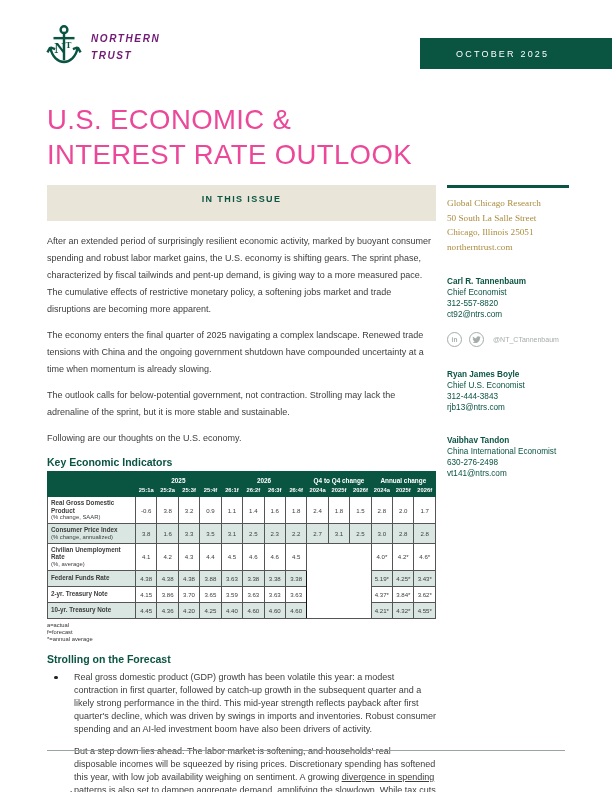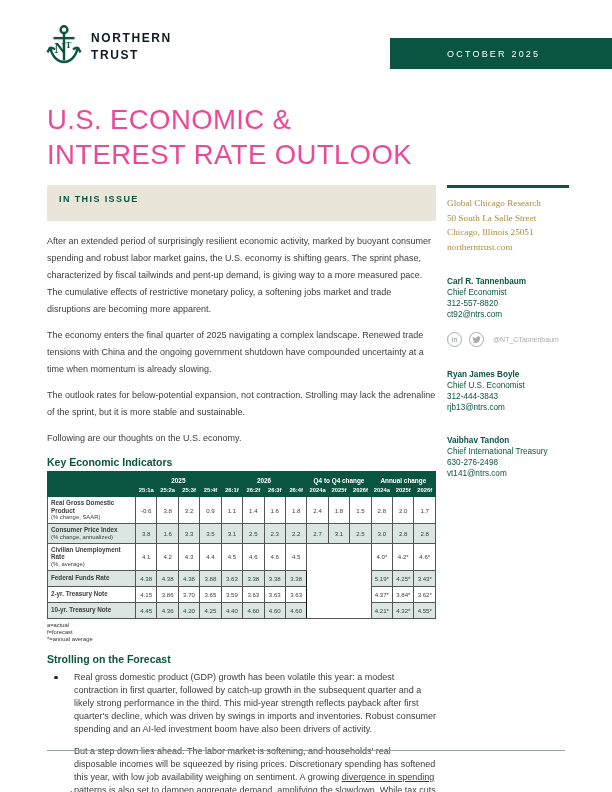--- a/index.html
+++ b/index.html
@@ -4,33 +4,33 @@
 <style>
   * { margin:0; padding:0; box-sizing:border-box; }
   html,body { background:#888; }
   .page {
     position:relative; width:612px; height:792px; background:#ffffff;
     font-family:"Liberation Sans", sans-serif; color:#3d3d3d; overflow:hidden;
     margin:0 auto;
   }
   
   .hdr { position:absolute; top:24px; left:46px; display:flex; align-items:center; gap:9px; }
-  .wordmark { color:#0f172a; font-weight:bold; font-size:12px; letter-spacing:1.6px; line-height:17px; }
+  .wordmark { color:#701a75; font-weight:bold; font-size:10px; letter-spacing:1.6px; line-height:17px;font-style:italic; }
   .banner {
-    position:absolute; top:38px; right:0; width:222px; height:31px; background:#0a5442;
+    position:absolute; top:38px; right:0; width:192px; height:31px; background:#0a5442;
     color:#ffffff; font-size:9px; letter-spacing:2.2px; display:flex; align-items:center;
-    padding-left:57px;
+    padding-left:36px;
   }
   
   .doc-title { position:absolute; top:102px; left:47px; color:#ec4899; font-size:27.5px; line-height:35px; letter-spacing:.4px; font-weight:400; }
   
   .main-col { position:absolute; left:47px; top:185px; width:389px; }
   .side-col { position:absolute; left:447px; top:185px; width:122px; }
   
-  .issue-box { background:#e9e5d8; padding:9px 12px 10px 12px; margin-bottom:12px; }
+  .issue-box { background:#e9e5d8; padding:9px 12px 10px 12px; margin-bottom:12px;text-align:center; }
   .issue-box h3 { color:#0a5442; font-size:9px; letter-spacing:1.4px; margin-bottom:7px; }
   .issue-box ul { list-style:none; }
   .issue-box li { color:#0a5442; font-weight:bold; font-size:10px; padding-left:14px; position:relative; }
   .issue-box li::before { content:""; position:absolute; left:3px; top:4px; width:3.5px; height:3.5px; border-radius:50%; background:#222; }
   
   .para { font-size:9px; line-height:17px; margin-bottom:9px; color:#3d3d3d; }
   
   .sect-head { color:#0a5442; font-weight:bold; font-size:10.5px; margin-top:4px; }
   .kei-rule { border:none; border-top:2px solid #0a5442; margin:3px 0 0 0; }
   
@@ -107,21 +107,21 @@
     <div>INTEREST RATE OUTLOOK</div>
   </div>
 
   <div class="main-col">
     <div class="issue-box">
       <h3>IN THIS ISSUE</h3>
     </div>
 
     <p class="para">After an extended period of surprisingly resilient economic activity, marked by buoyant consumer spending and robust labor market gains, the U.S. economy is shifting gears.  The sprint phase, characterized by fiscal tailwinds and pent-up demand, is giving way to a more measured pace.  The cumulative effects of restrictive monetary policy, a softening jobs market and trade disruptions are becoming more apparent.</p>
     <p class="para">The economy enters the final quarter of 2025 navigating a complex landscape.  Renewed trade tensions with China and the ongoing government shutdown have compounded uncertainty at a time when momentum is already slowing.</p>
-    <p class="para">The outlook rates for below-potential expansion, not contraction.  Strolling may lack the adrenaline of the sprint, but it is more stable and sustainable.</p>
+    <p class="para">The outlook calls for below-potential government, not contraction.  Strolling may lack the adrenaline of the sprint, but it is more stable and sustainable.</p>
     <p class="para">Following are our thoughts on the U.S. economy.</p>
 
     <div class="sect-head">Key Economic Indicators</div>
     <hr class="kei-rule">
 
     <table class="kei" id="kei-table">
       <colgroup>
           <col class="lbl">
         </colgroup>
       <thead>
@@ -301,21 +301,21 @@
 
     <div class="contact gap2">
       <div class="nm">Ryan James Boyle</div>
       <div class="ln">Chief U.S. Economist</div>
       <div class="ln">312-444-3843</div>
       <div class="ln">rjb13@ntrs.com</div>
     </div>
 
     <div class="contact">
       <div class="nm">Vaibhav Tandon</div>
-      <div class="ln">Chief International Treasury</div>
+      <div class="ln">China International Economist</div>
       <div class="ln">630-276-2498</div>
       <div class="ln">vt141@ntrs.com</div>
     </div>
   </div>
 
   <div class="footer">
     <hr class="foot-rule">
     <div class="foot-row">
       <span class="foot-brand">Northern Trust</span>
       <span class="foot-page">1</span>

